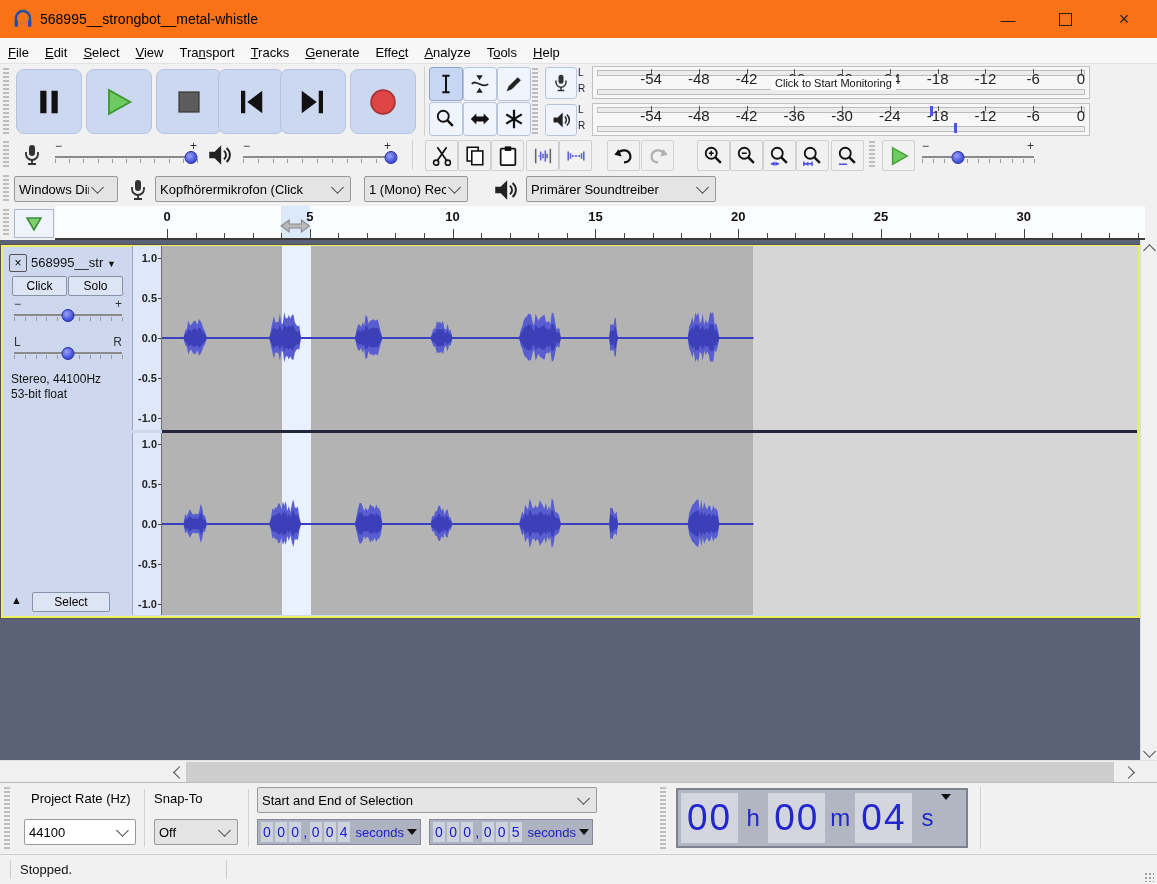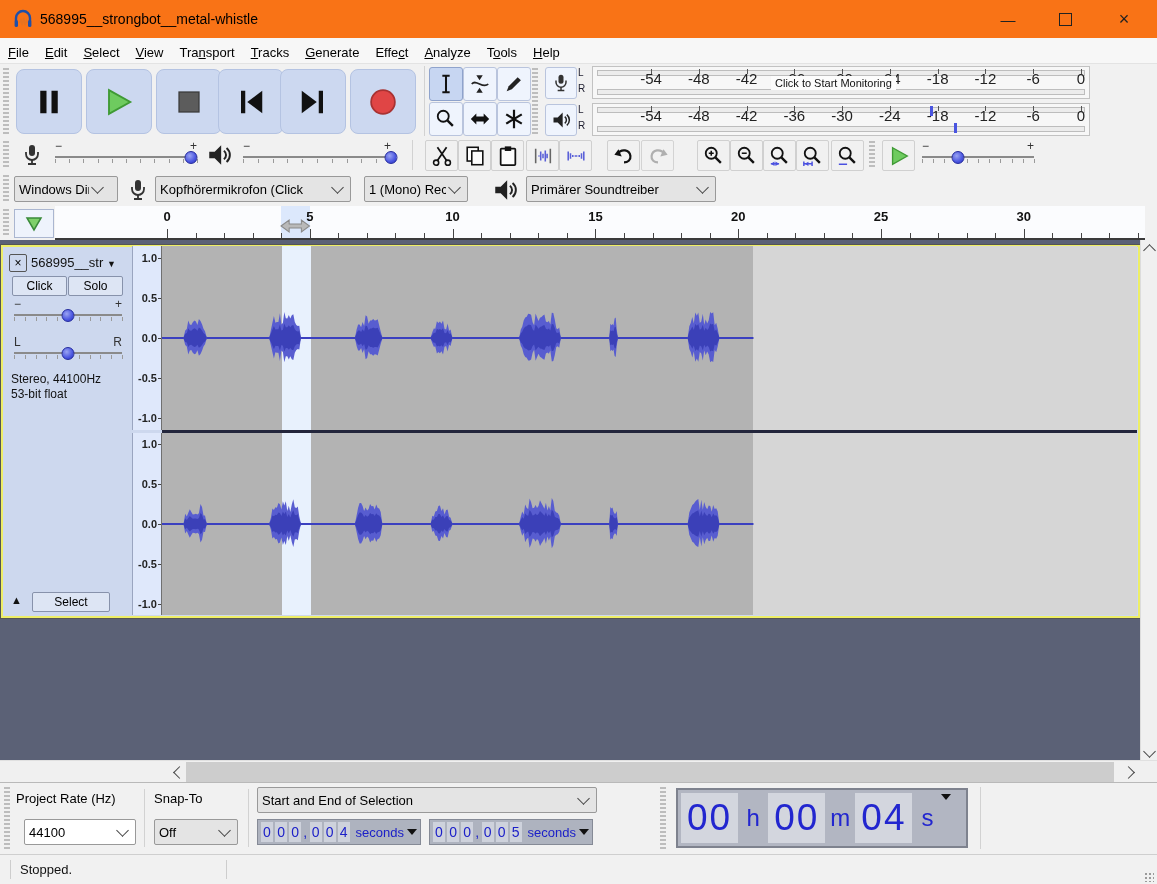--- a/index.html
+++ b/index.html
@@ -710,21 +710,21 @@
         <span class="chev" style="transform:rotate(135deg);margin:0 0 0 4px;"></span>
       </div>
     <div id="hthumb" class="abs"></div>
     <div class="harrow abs" style="left:1121px;">
         <span class="chev" style="transform:rotate(-45deg);margin:0 4px 0 0;"></span>
       </div>
   </div>
 
   <div id="bottombar" class="abs">
     <div class="grip abs" style="left:4px;top:4px;height:62px;"></div>
-    <div class="blabel" style="left:16px;top:8px;">Project Rate (Hz)</div>
+    <div class="blabel" style="left:31px;top:8px;">Project Rate (Hz)</div>
     <div class="combo" style="left:24px;top:36px;width:112px;background:#fff;">
       <span class="ctext">44100</span>
         <span class="chev"></span>
     </div>
     <div class="vsep abs" style="left:144px;top:6px;height:58px;"></div>
     <div class="blabel" style="left:154px;top:8px;">Snap-To</div>
     <div class="combo" style="left:154px;top:36px;width:84px;">
       <span class="ctext">Off</span>
         <span class="chev"></span>
     </div>

